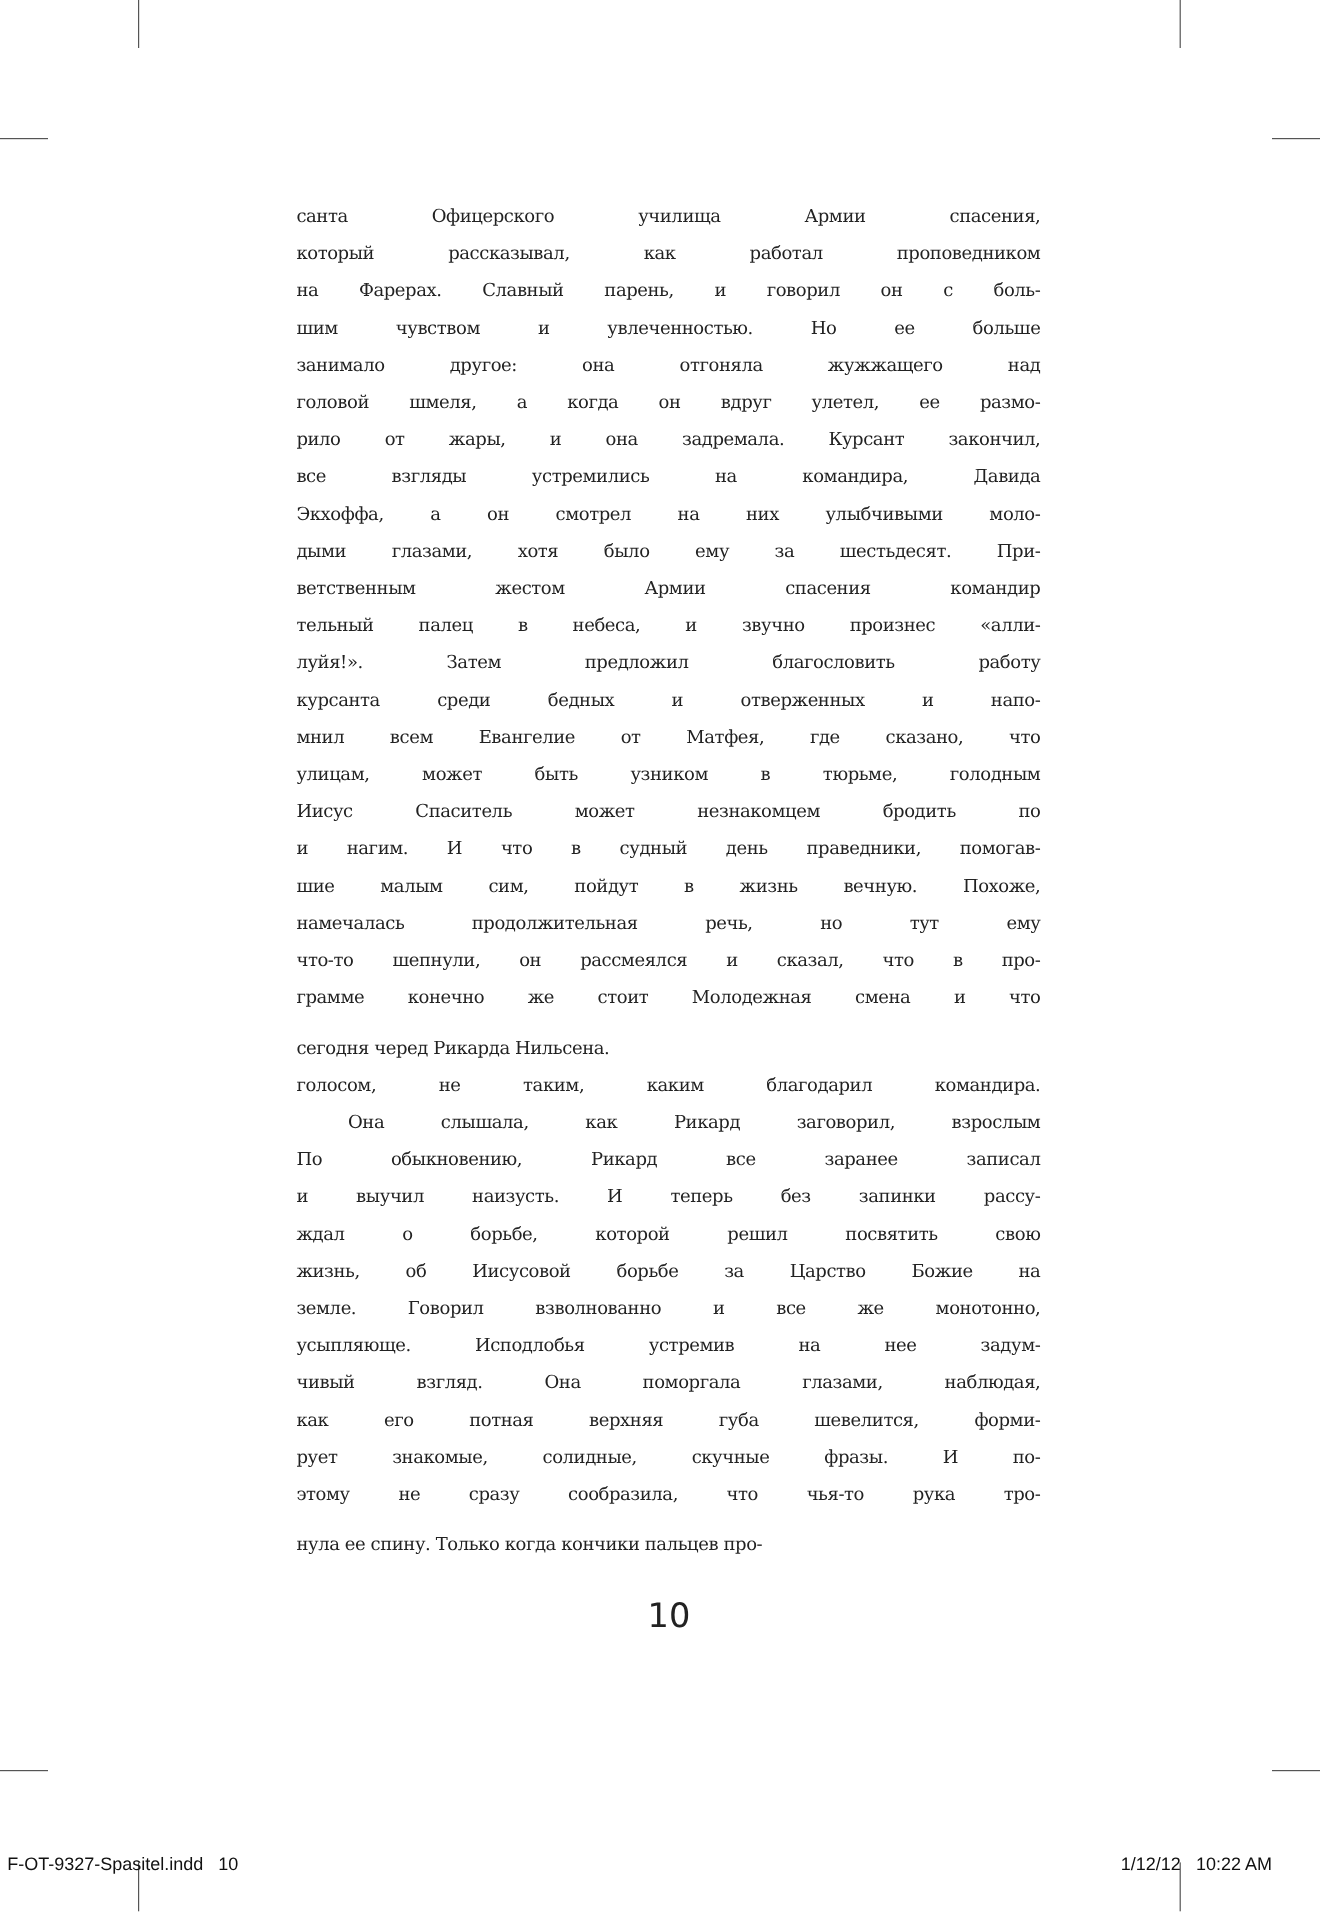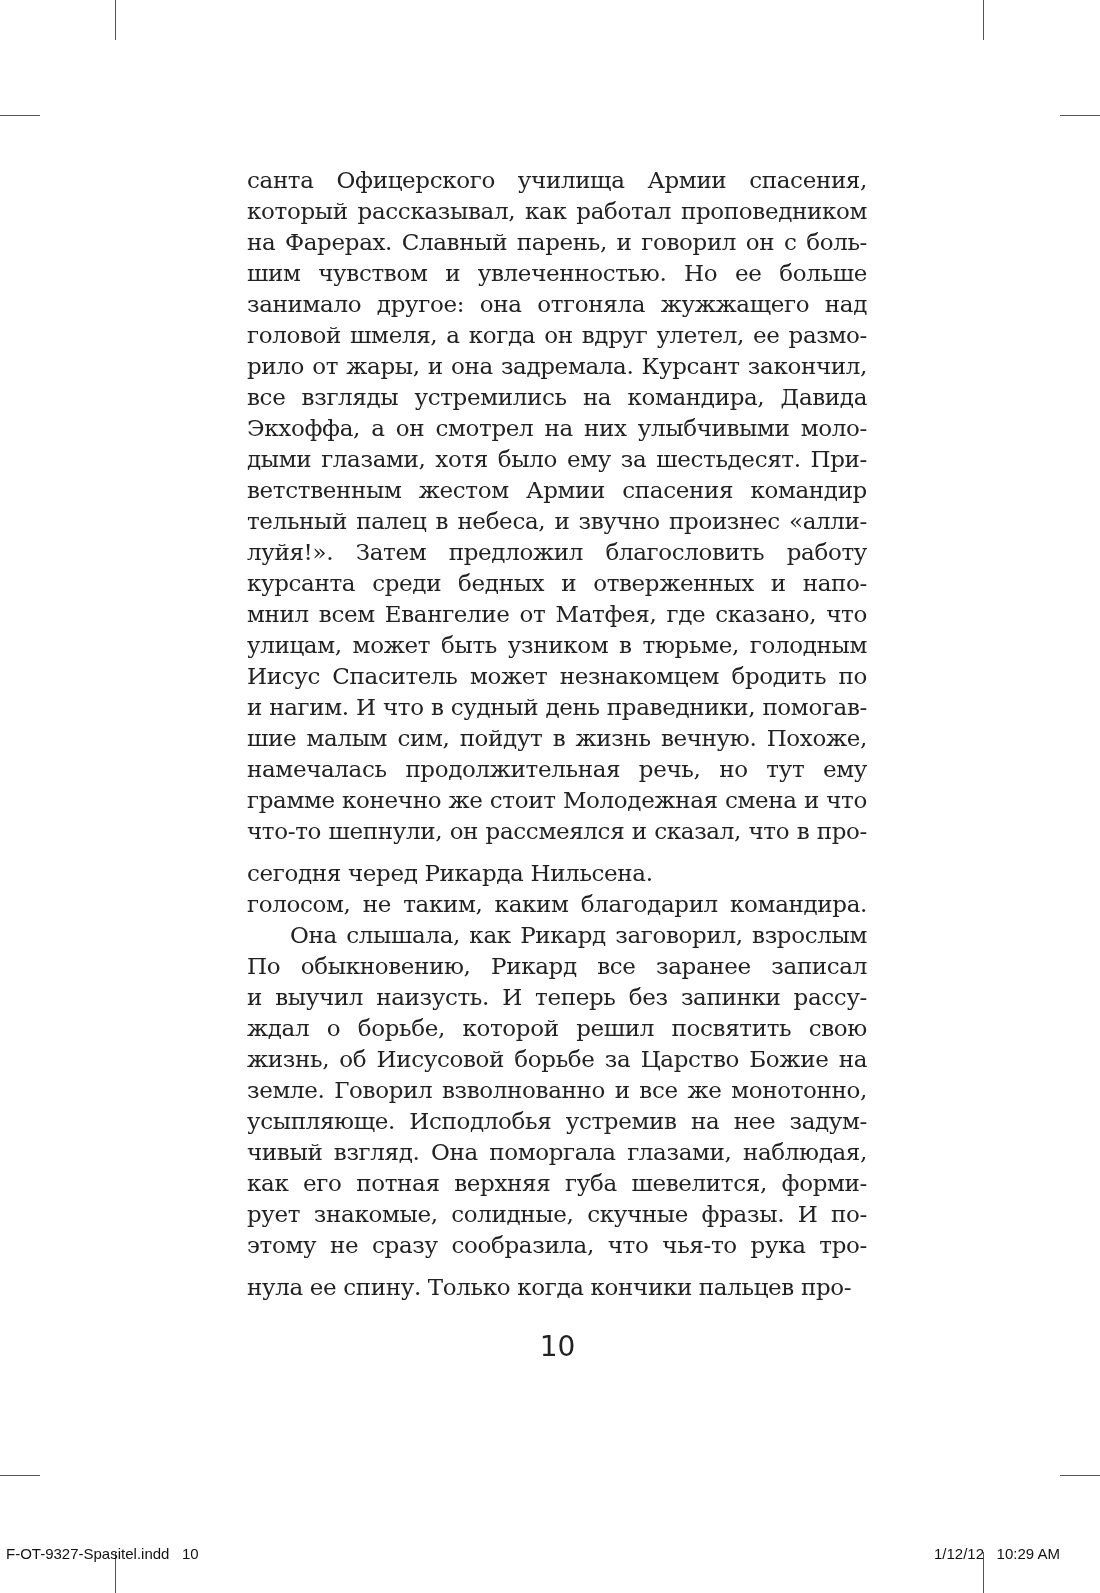--- a/index.html
+++ b/index.html
@@ -2,21 +2,21 @@
 <html><head>
 <meta charset="utf-8">
 <style>
   html, body { margin: 0; padding: 0; background: #ffffff; }
   body { width: 1100px; height: 1593px; position: relative; overflow: hidden; }
   .crop { position: absolute; background: #555; }
   .crop.v { width: 1px; }
   .crop.h { height: 1px; }
   .text-block {
     position: absolute; left: 247px; top: 165px; width: 620px;
-    font-family: "DejaVu Serif", serif; font-size: 23px; line-height: 31px;
+    font-family: "DejaVu Serif", serif; font-size: 15px; line-height: 31px;
     color: #222; letter-spacing: -0.35px;
   }
   .line { display: block; white-space: nowrap; text-align: justify; text-align-last: justify; height: 31px; }
   .line.last { text-align-last: left; margin-top: 11px; }
   .line.indent { padding-left: 43px; }
   .page-number {
     position: absolute; left: 0; width: 1115px; top: 1330px; text-align: center;
     font-family: "DejaVu Sans", sans-serif; font-size: 28px; color: #222;
   }
   .slug {
@@ -51,22 +51,22 @@
       <span class="line">ветственным жестом Армии спасения командир</span>
       <span class="line">тельный палец в небеса, и звучно произнес «алли-</span>
       <span class="line">луйя!». Затем предложил благословить работу</span>
       <span class="line">курсанта среди бедных и отверженных и напо-</span>
       <span class="line">мнил всем Евангелие от Матфея, где сказано, что</span>
       <span class="line">улицам, может быть узником в тюрьме, голодным</span>
       <span class="line">Иисус Спаситель может незнакомцем бродить по</span>
       <span class="line">и нагим. И что в судный день праведники, помогав-</span>
       <span class="line">шие малым сим, пойдут в жизнь вечную. Похоже,</span>
       <span class="line">намечалась продолжительная речь, но тут ему</span>
+      <span class="line">что-то шепнули, он рассмеялся и сказал, что в про-</span>
       <span class="line">грамме конечно же стоит Молодежная смена и что</span>
-      <span class="line">что-то шепнули, он рассмеялся и сказал, что в про-</span>
       <span class="line last">сегодня черед Рикарда Нильсена.</span>
     </div>
     <div>
       <span class="line">голосом, не таким, каким благодарил командира.</span>
       <span class="line indent">Она слышала, как Рикард заговорил, взрослым</span>
       <span class="line">По обыкновению, Рикард все заранее записал</span>
       <span class="line">и выучил наизусть. И теперь без запинки рассу-</span>
       <span class="line">ждал о борьбе, которой решил посвятить свою</span>
       <span class="line">жизнь, об Иисусовой борьбе за Царство Божие на</span>
       <span class="line">земле. Говорил взволнованно и все же монотонно,</span>
@@ -78,14 +78,14 @@
       <span class="line last">нула ее спину. Только когда кончики пальцев про-</span>
     </div>
   </div>
 
 <div class="page-number">10</div>
 
 <div class="slug" style="left:6px;">
   <span>F-OT-9327-Spasitel.indd</span>&nbsp;&nbsp;&nbsp;<span>10</span>
 </div>
 <div class="slug" style="left:934px;">
-  <span>1/12/12</span>&nbsp;&nbsp;&nbsp;<span>10:29 AM</span>
+  <span>1/12/12</span>&nbsp;&nbsp;&nbsp;<span>10:22 AM</span>
 </div>
 
 </body></html>

